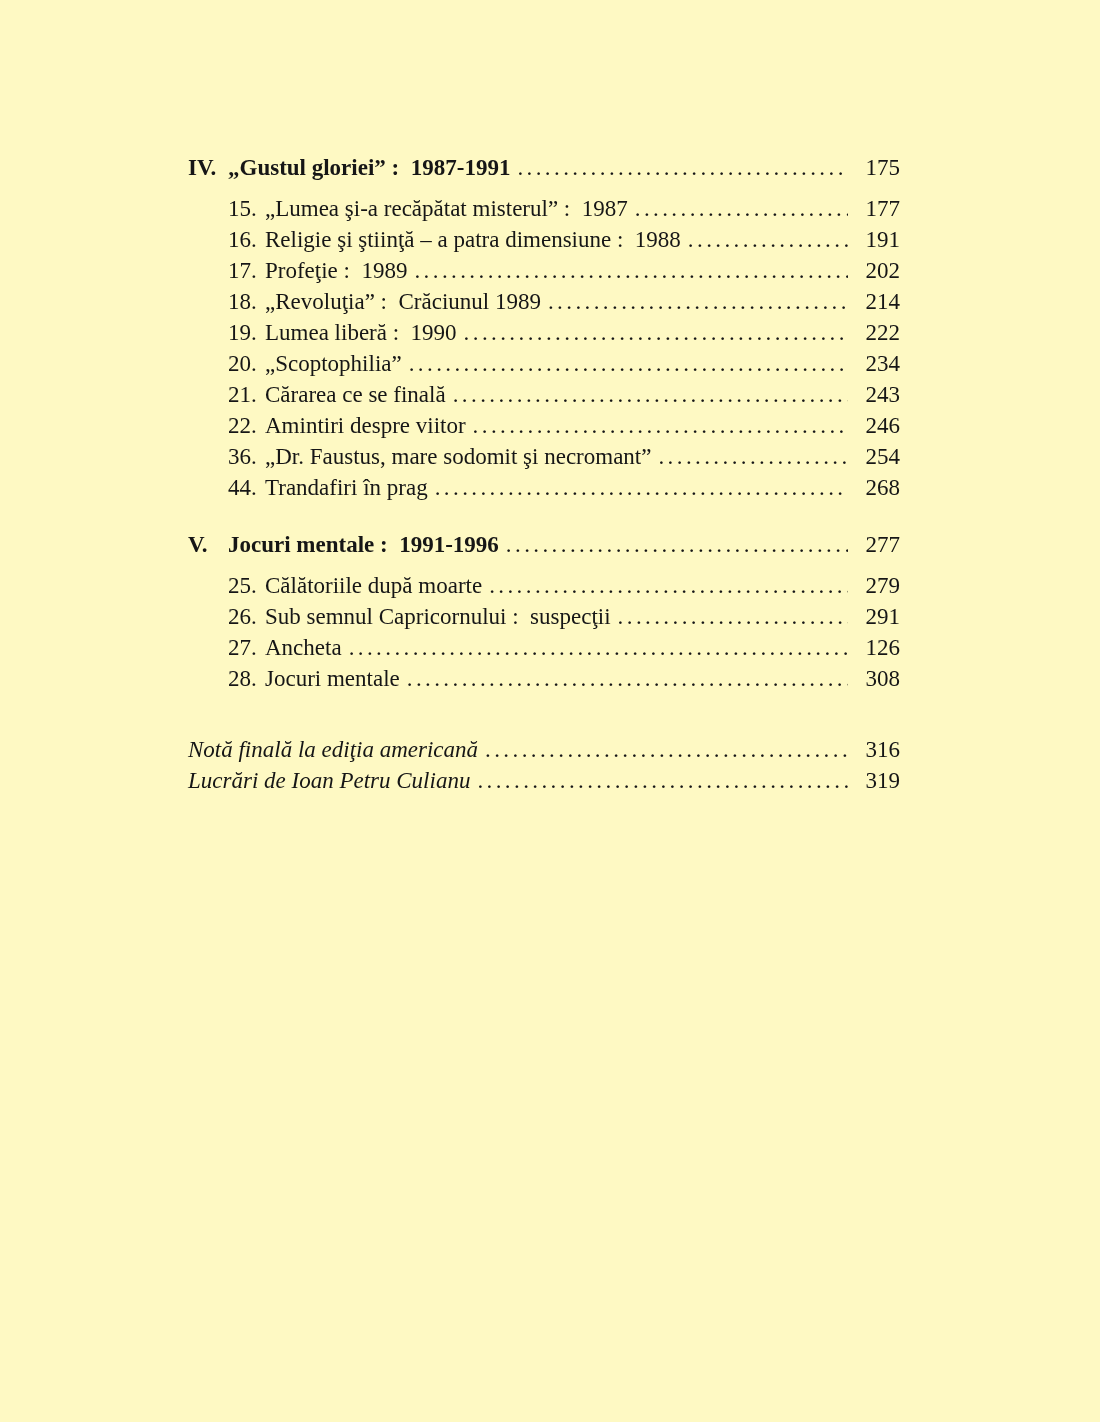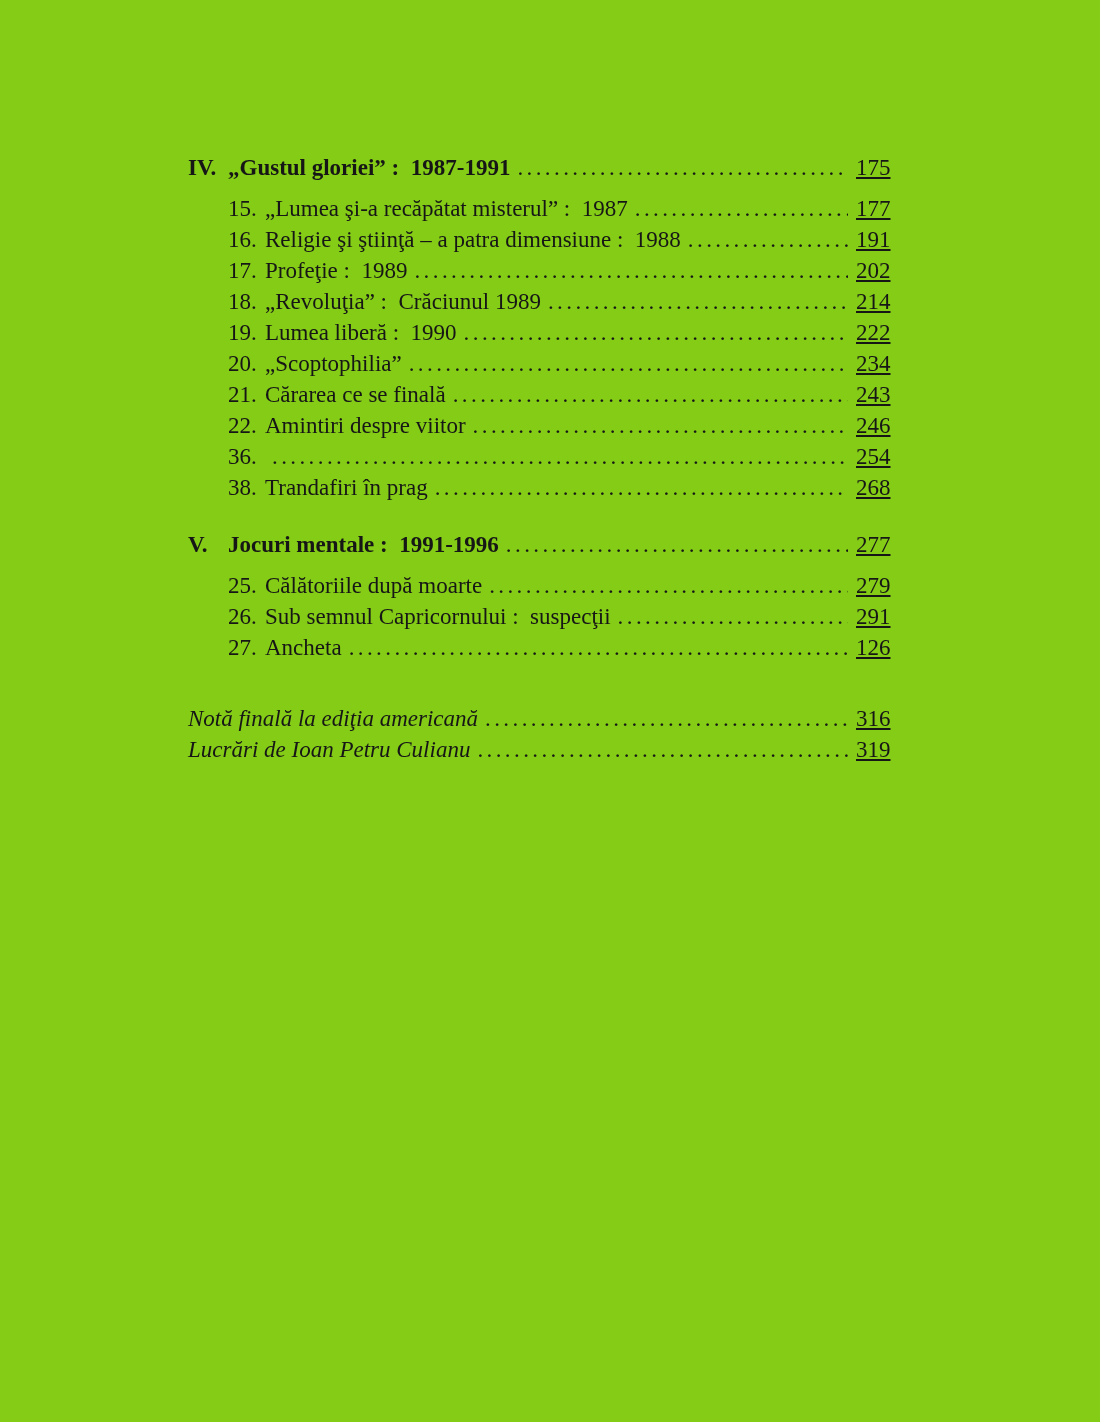--- a/index.html
+++ b/index.html
@@ -4,21 +4,21 @@
 <style>
   html, body {
     margin: 0;
     padding: 0;
     background: #ffffff;
   }
   .page {
     position: relative;
     width: 1100px;
     height: 1422px;
-    background: #84cc16;
+    background: #fef9c3;
     font-family: "Liberation Serif", "DejaVu Serif", serif;
     color: #161616;
     overflow: hidden;
   }
   .toc {
     position: absolute;
     left: 188px;
     top: 152px;
     width: 712px;
   }
@@ -55,23 +55,23 @@
     font-style: normal;
     height: 31px;
   }
   .leader::after {
     content: "....................................................................................................................";
     letter-spacing: 3.4px;
   }
   .page-num {
     flex: none;
     min-width: 44px;
+    text-align: right;
     font-weight: normal;
     font-style: normal;
-    text-decoration: underline;
   }
   .section-gap {
     margin-top: 26px;
   }
   .backmatter {
     margin-top: 40px;
     font-style: italic;
   }
 </style>
 </head>
@@ -131,25 +131,26 @@
         <span class="page-num">243</span>
       </div>
       <div class="row item-row">
         <span class="num">22.</span>
         <span class="title">Amintiri despre viitor</span>
         <span class="leader"></span>
         <span class="page-num">246</span>
       </div>
       <div class="row item-row">
         <span class="num">36.</span>
+        <span class="title">„Dr. Faustus, mare sodomit şi necromant”</span>
         <span class="leader"></span>
         <span class="page-num">254</span>
       </div>
       <div class="row item-row">
-        <span class="num">38.</span>
+        <span class="num">44.</span>
         <span class="title">Trandafiri în prag</span>
         <span class="leader"></span>
         <span class="page-num">268</span>
       </div>
     </div>
 
     <div class="section section-gap">
       <div class="row chapter-row">
         <span class="num">V.</span>
         <span class="title">Jocuri mentale :  1991-1996</span>
@@ -168,20 +169,26 @@
         <span class="title">Sub semnul Capricornului :  suspecţii</span>
         <span class="leader"></span>
         <span class="page-num">291</span>
       </div>
       <div class="row item-row">
         <span class="num">27.</span>
         <span class="title">Ancheta</span>
         <span class="leader"></span>
         <span class="page-num">126</span>
       </div>
+      <div class="row item-row">
+        <span class="num">28.</span>
+        <span class="title">Jocuri mentale</span>
+        <span class="leader"></span>
+        <span class="page-num">308</span>
+      </div>
     </div>
 
     <div class="backmatter">
       <div class="row bm-row">
         <span class="title">Notă finală la ediţia americană</span>
         <span class="leader"></span>
         <span class="page-num">316</span>
       </div>
       <div class="row bm-row">
         <span class="title">Lucrări de Ioan Petru Culianu</span>

